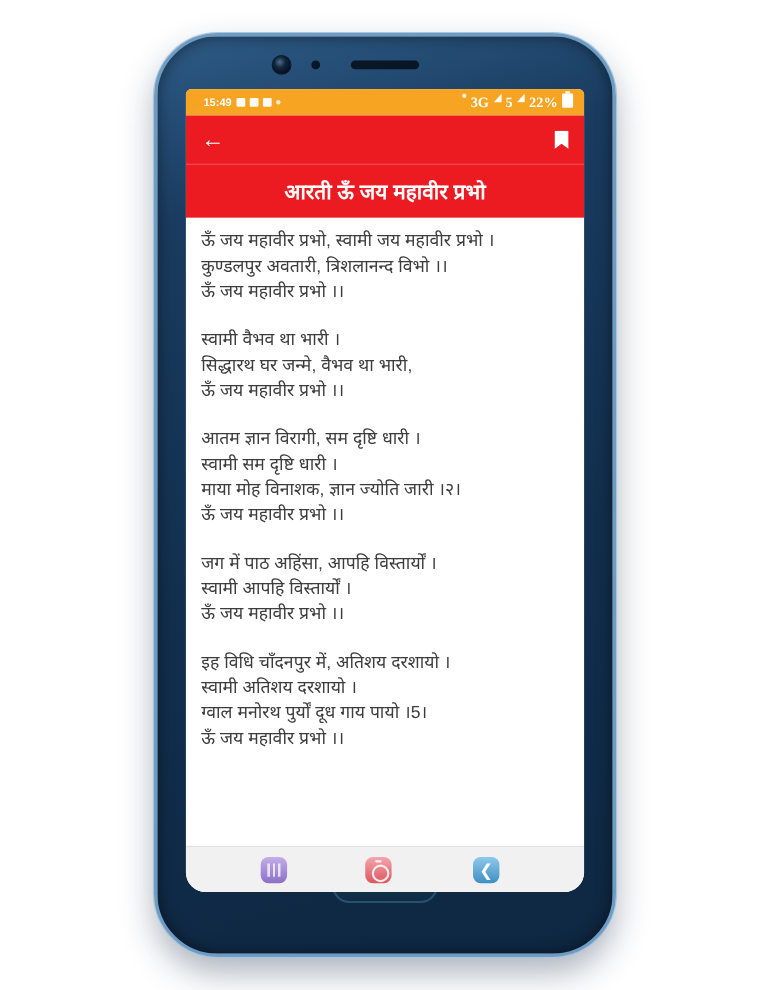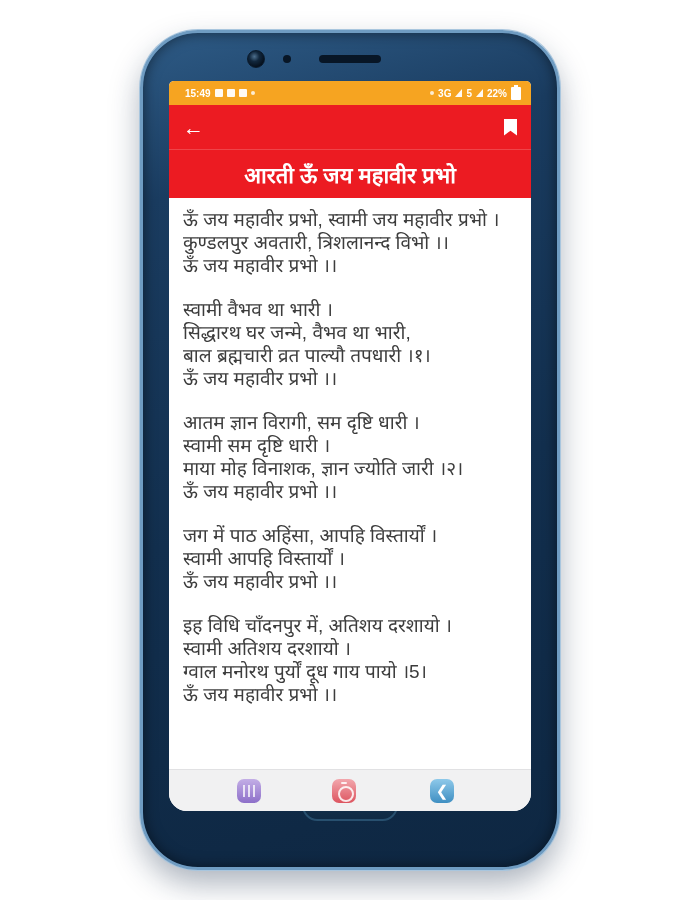--- a/index.html
+++ b/index.html
@@ -43,50 +43,50 @@
 
   
   .status-bar {
     height:24px; background:#F6A421; color:#fff; flex:0 0 auto;
     display:flex; align-items:center; padding:0 10px 0 16px;
     font-size:10px; font-weight:bold;
   }
   .sb-left { display:flex; align-items:center; gap:4px; }
   .sb-ico { width:8px; height:8px; background:#fff; opacity:.95; border-radius:1px; display:inline-block; }
   .sb-ico.round { border-radius:50%; width:4px; height:4px; opacity:.8; }
-  .sb-right { margin-left:auto; display:flex; align-items:center; gap:4px; font-size:10px; }
+  .sb-right { margin-left:auto; display:flex; gap:4px; font-size:13px;font-family:Liberation Serif, serif; }
   .sig { width:0; height:0; border-left:7px solid transparent; border-bottom:8px solid #fff; opacity:.95; }
   .batt { width:10px; height:13px; background:#fff; border-radius:1px; position:relative; }
   .batt:before { content:""; position:absolute; left:3px; top:-2px; width:4px; height:2px; background:#fff; }
 
   
   .app-bar {
     height:44px; background:#EC1B22; color:#fff; flex:0 0 auto;
     display:flex; align-items:center; padding:0 14px;
   }
   .back-arrow { font-size:21px; font-weight:bold; line-height:1; cursor:pointer; }
   .app-title { margin-left:22px; font-size:16px; font-weight:bold; letter-spacing:.2px; }
   .bookmark {
     margin-left:auto; width:13px; height:17px; background:#fff; cursor:pointer;
     clip-path:polygon(0 0,100% 0,100% 100%,50% 72%,0 100%);
   }
 
   
   .page-title-band {
     height:49px; background:#EC1B22; color:#fff; flex:0 0 auto;
     display:flex; align-items:center; justify-content:center;
-    font-size:22px; font-weight:bold; border-top:1px solid rgba(255,255,255,.18);
+    font-size:19px; font-weight:bold; border-top:1px solid rgba(255,255,255,.18);
   }
 
   
   .content { flex:1 1 auto; background:#ffffff; padding:0; overflow:hidden; }
   .text-clip { height:520px; overflow:hidden; padding:10px 10px 0 14px; }
   .stanza { margin-bottom:21px; }
   .stanza p {
-    font-size:19px; line-height:23px; color:#3c3c3c; white-space:nowrap;
+    font-size:16px; line-height:23px; color:#3c3c3c; white-space:nowrap;
   }
 
   
   .nav-bar {
     height:42px; flex:0 0 auto; background:#F1F1F2; border-top:1px solid #e1e1e3;
     position:relative;
   }
   .nav-ico { position:absolute; top:9px; width:24px; height:24px; border-radius:7px; cursor:pointer; }
   .nav-recents { left:68px; background:linear-gradient(180deg,#c3aee6,#8d6fc9); }
   .nav-recents:before { content:""; position:absolute; left:6px; top:6px; width:12px; height:12px;
@@ -139,21 +139,20 @@
     <div class="content">
       <div class="text-clip">
         <div class="stanza">
           <p>ऊँ जय महावीर प्रभो, स्वामी जय महावीर प्रभो ।</p>
           <p>कुण्डलपुर अवतारी, त्रिशलानन्द विभो ।।</p>
           <p>ऊँ जय महावीर प्रभो ।।</p>
         </div>
         <div class="stanza">
           <p>स्वामी वैभव था भारी ।</p>
           <p>सिद्धारथ घर जन्मे, वैभव था भारी,</p>
-          <p>बाल ब्रह्मचारी व्रत पाल्यौ तपधारी ।१।</p>
           <p>ऊँ जय महावीर प्रभो ।।</p>
         </div>
         <div class="stanza">
           <p>आतम ज्ञान विरागी, सम दृष्टि धारी ।</p>
           <p>स्वामी सम दृष्टि धारी ।</p>
           <p>माया मोह विनाशक, ज्ञान ज्योति जारी ।२।</p>
           <p>ऊँ जय महावीर प्रभो ।।</p>
         </div>
         <div class="stanza">
           <p>जग में पाठ अहिंसा, आपहि विस्तार्यों ।</p>

